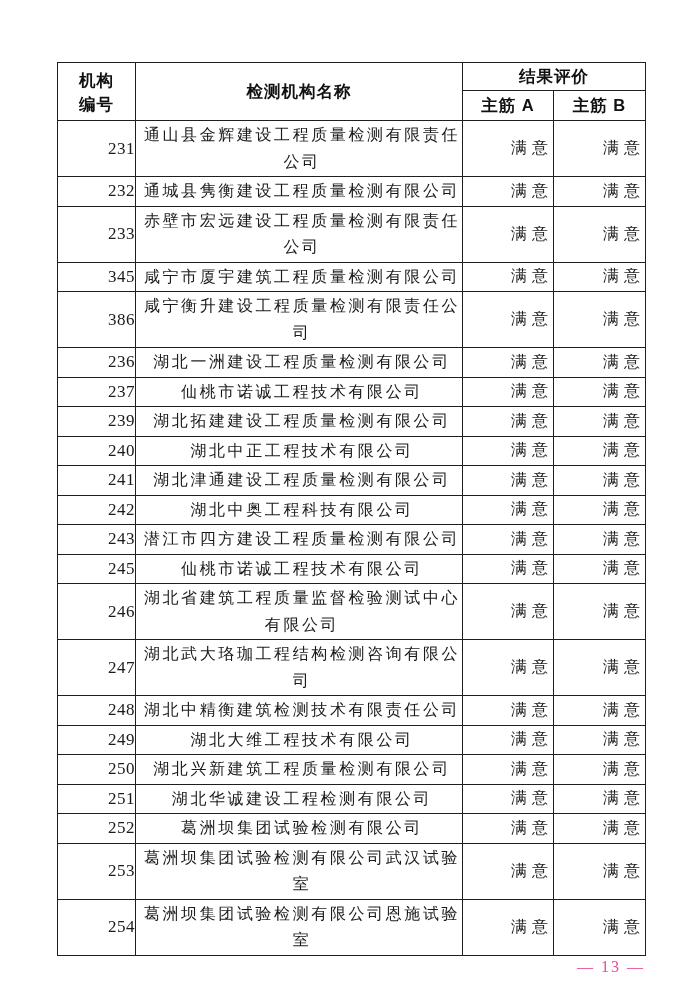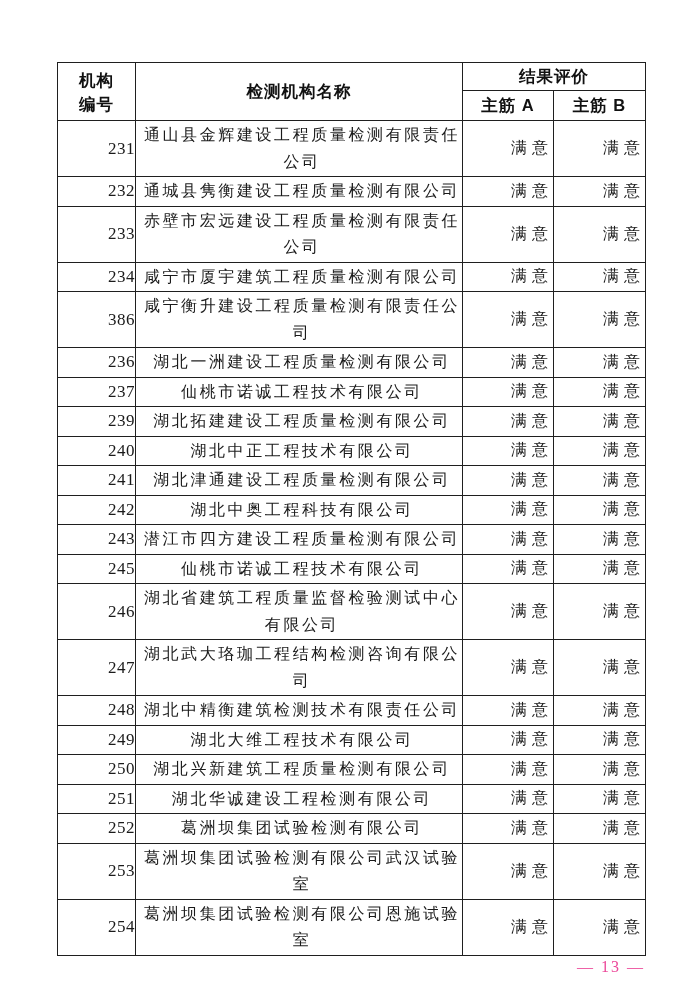--- a/index.html
+++ b/index.html
@@ -102,21 +102,21 @@
       <td class="result-cell">满意</td>
       <td class="result-cell">满意</td>
     </tr>
         <tr>
       <td class="id-cell">233</td>
       <td class="name-cell">赤壁市宏远建设工程质量检测有限责任公司</td>
       <td class="result-cell">满意</td>
       <td class="result-cell">满意</td>
     </tr>
         <tr>
-      <td class="id-cell">234</td>
+      <td class="id-cell">345</td>
       <td class="name-cell">咸宁市厦宇建筑工程质量检测有限公司</td>
       <td class="result-cell">满意</td>
       <td class="result-cell">满意</td>
     </tr>
         <tr>
       <td class="id-cell">386</td>
       <td class="name-cell">咸宁衡升建设工程质量检测有限责任公司</td>
       <td class="result-cell">满意</td>
       <td class="result-cell">满意</td>
     </tr>

